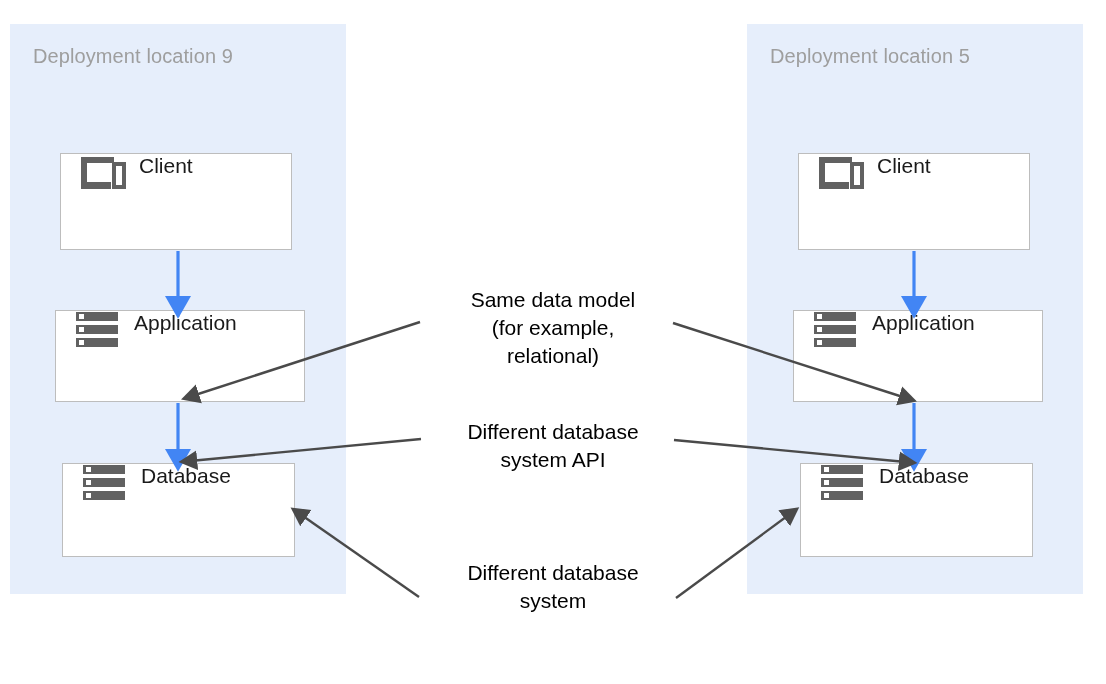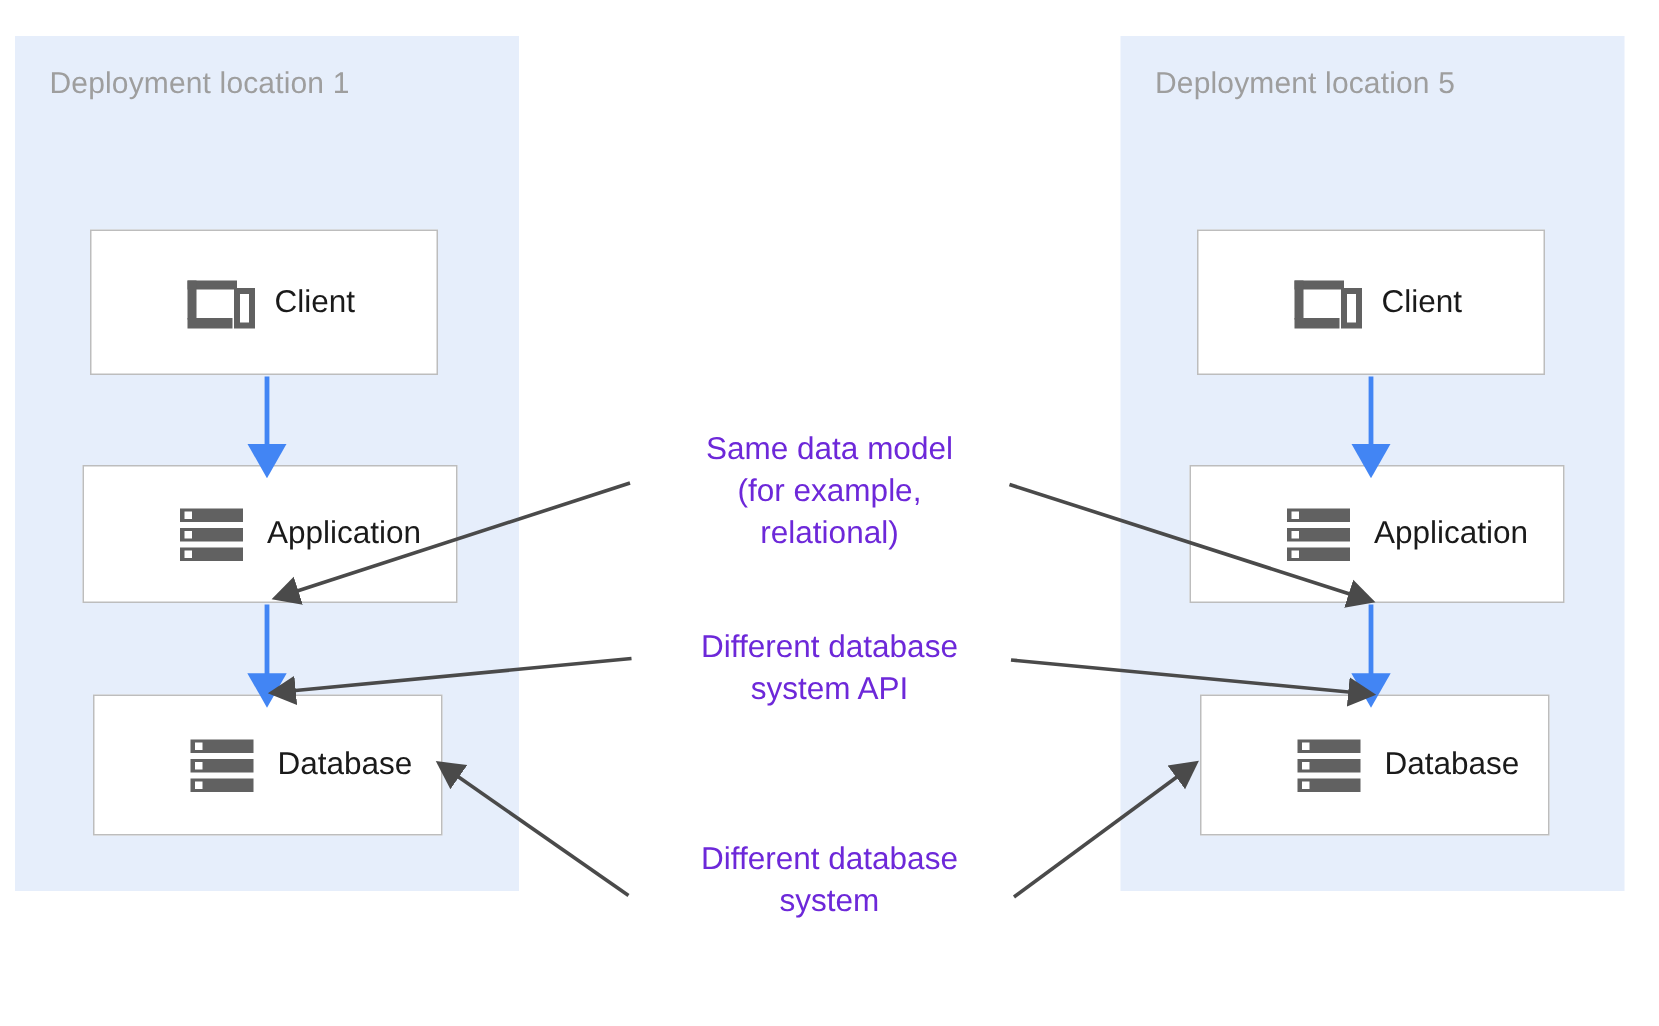--- a/index.html
+++ b/index.html
@@ -33,22 +33,21 @@
     white-space: nowrap;
     letter-spacing: 0.1px;
   }
   
   .node {
     position: absolute;
     background: #ffffff;
     border: 1px solid #bdbdbd;
     box-sizing: border-box;
     display: flex;
-    align-items: center;
-    padding-left: 44px;
+    align-items: flex-start;
   }
   .node .ico {
     flex: 0 0 auto;
     width: 44px;
     height: 36px;
     margin-left: 20px;
     position: relative;
   }
   .node .node-label {
     font-size: 21px;
@@ -91,37 +90,37 @@
     content: "";
     position: absolute; left: 3px; top: 2px;
     width: 5px; height: 5px; background: #ffffff;
   }
   
   .annot {
     position: absolute;
     text-align: center;
     font-size: 21px;
     line-height: 28px;
-    color: #6d28d9;
+    color: #000000;
     white-space: pre-line;
   }
   svg#wires {
     position: absolute;
     left: 0; top: 0;
     width: 1106px; height: 684px;
     overflow: visible;
   }
 </style>
 </head>
 <body>
 
 <div id="canvas">
 
   <div class="zone" style="left:10px; top:24px; width:336px; height:570px;"></div>
-  <div class="zone-title" style="left:33px; top:45px;">Deployment location 1</div>
+  <div class="zone-title" style="left:33px; top:45px;">Deployment location 9</div>
 
   <div class="node" style="left:60px; top:153px; width:232px; height:97px;">
     <span class="ico ico-client">
       <span class="mon-top"></span>
         <span class="mon-side"></span>
       <span class="mon-base"></span>
         <span class="phone"></span>
     </span>
     <span class="node-label">Client</span>
   </div>

